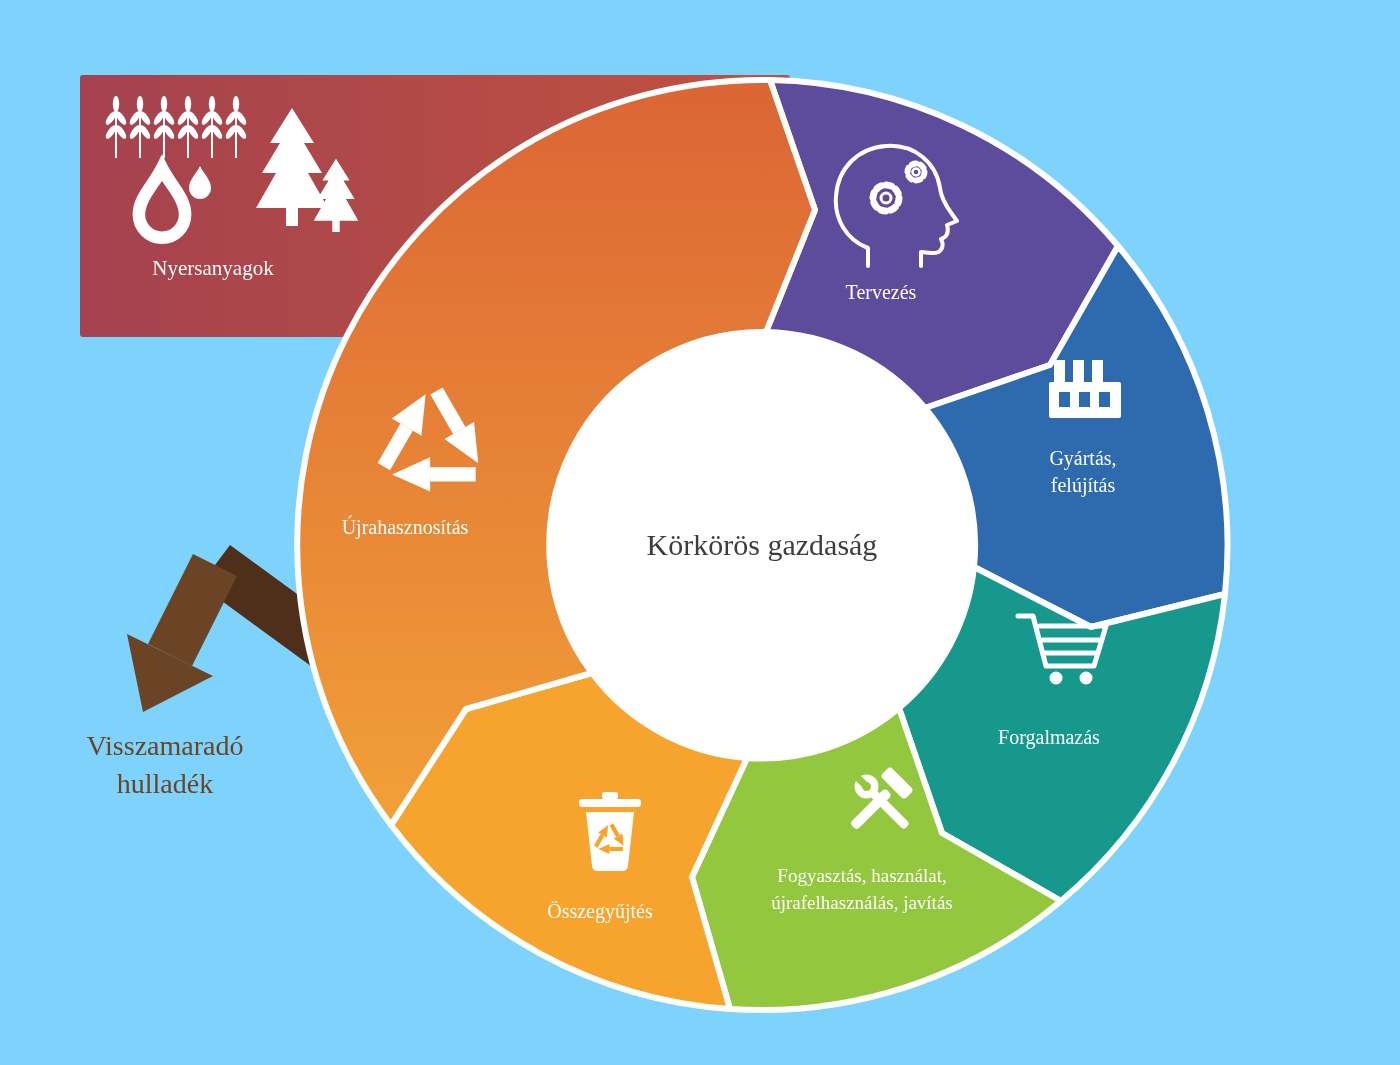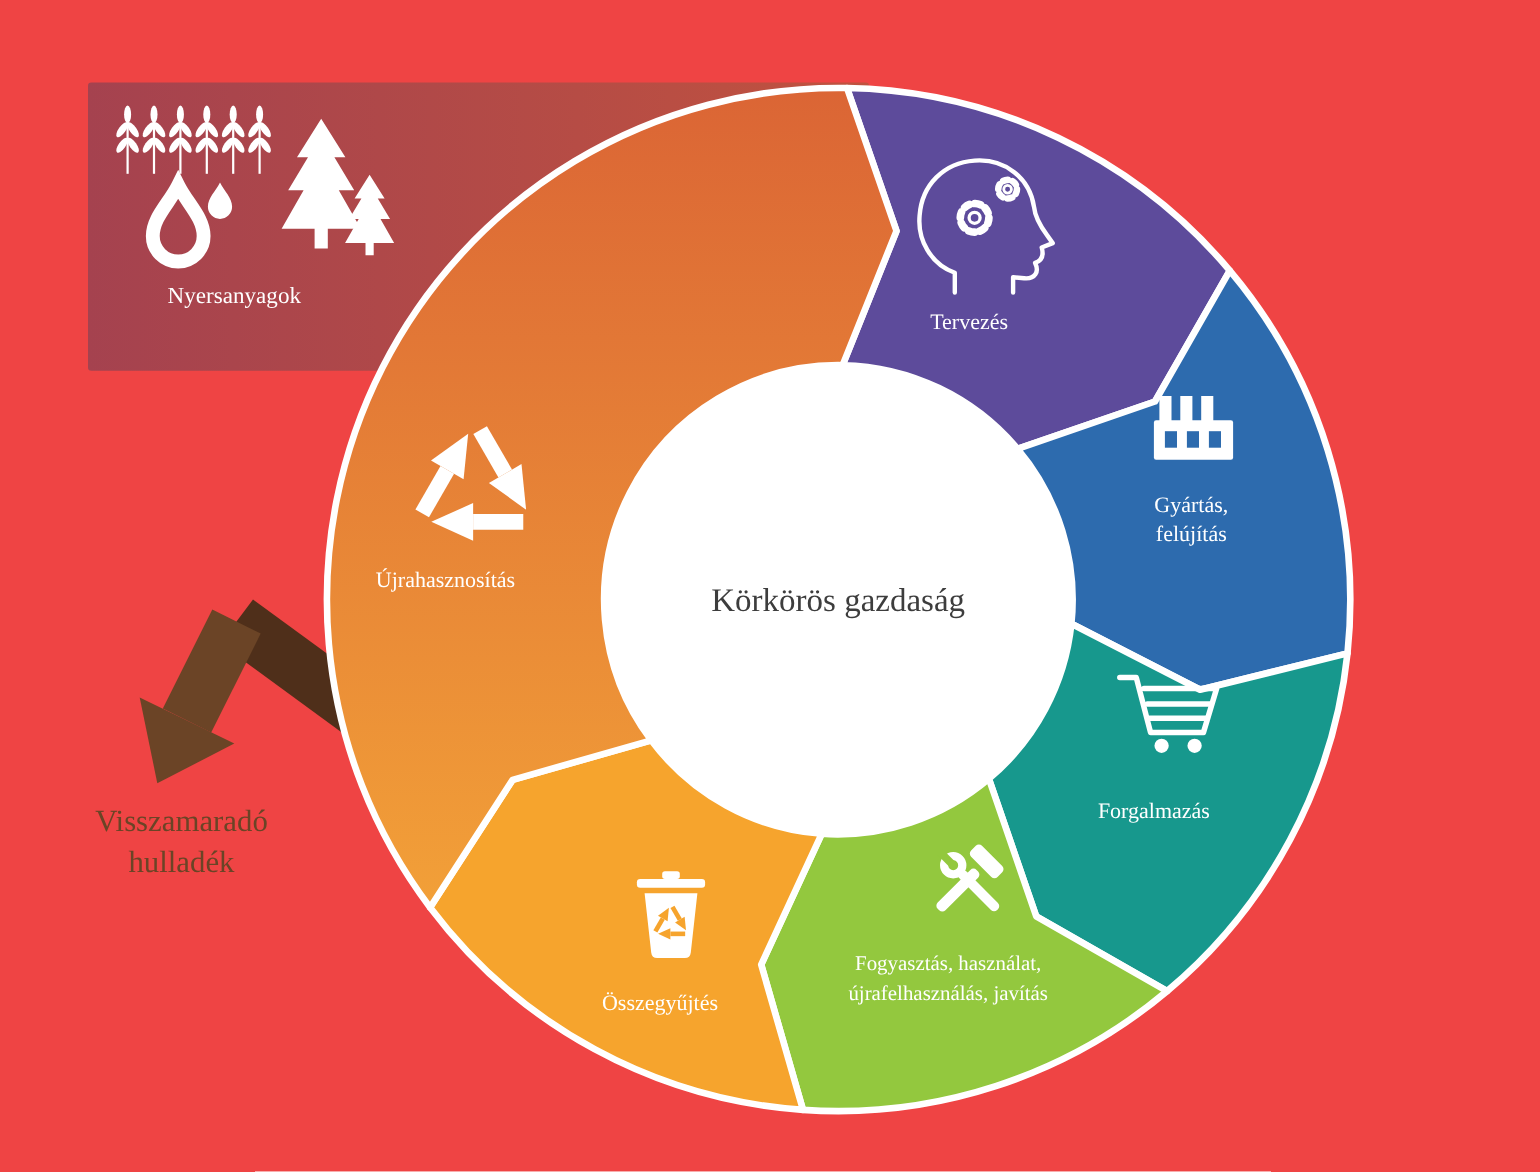--- a/index.html
+++ b/index.html
@@ -1,16 +1,16 @@
 <!DOCTYPE html>
 <html><head>
 <meta charset="utf-8">
 <style>
   html,body{margin:0;padding:0;background:#ffffff;}
-  .stage{position:relative;width:1400px;height:1065px;background:#ef4444;overflow:hidden;}
+  .stage{position:relative;width:1400px;height:1065px;background:#7dd3fc;overflow:hidden;}
   .stage svg{position:absolute;left:0;top:0;}
   text{font-family:"Liberation Serif","DejaVu Serif",serif;}
   .seg-label{fill:#ffffff;}
 </style>
 </head>
 <body>
 
 <div class="stage">
 <svg width="1400" height="1065" viewBox="0 0 1400 1065" xmlns="http://www.w3.org/2000/svg">
   <defs>

